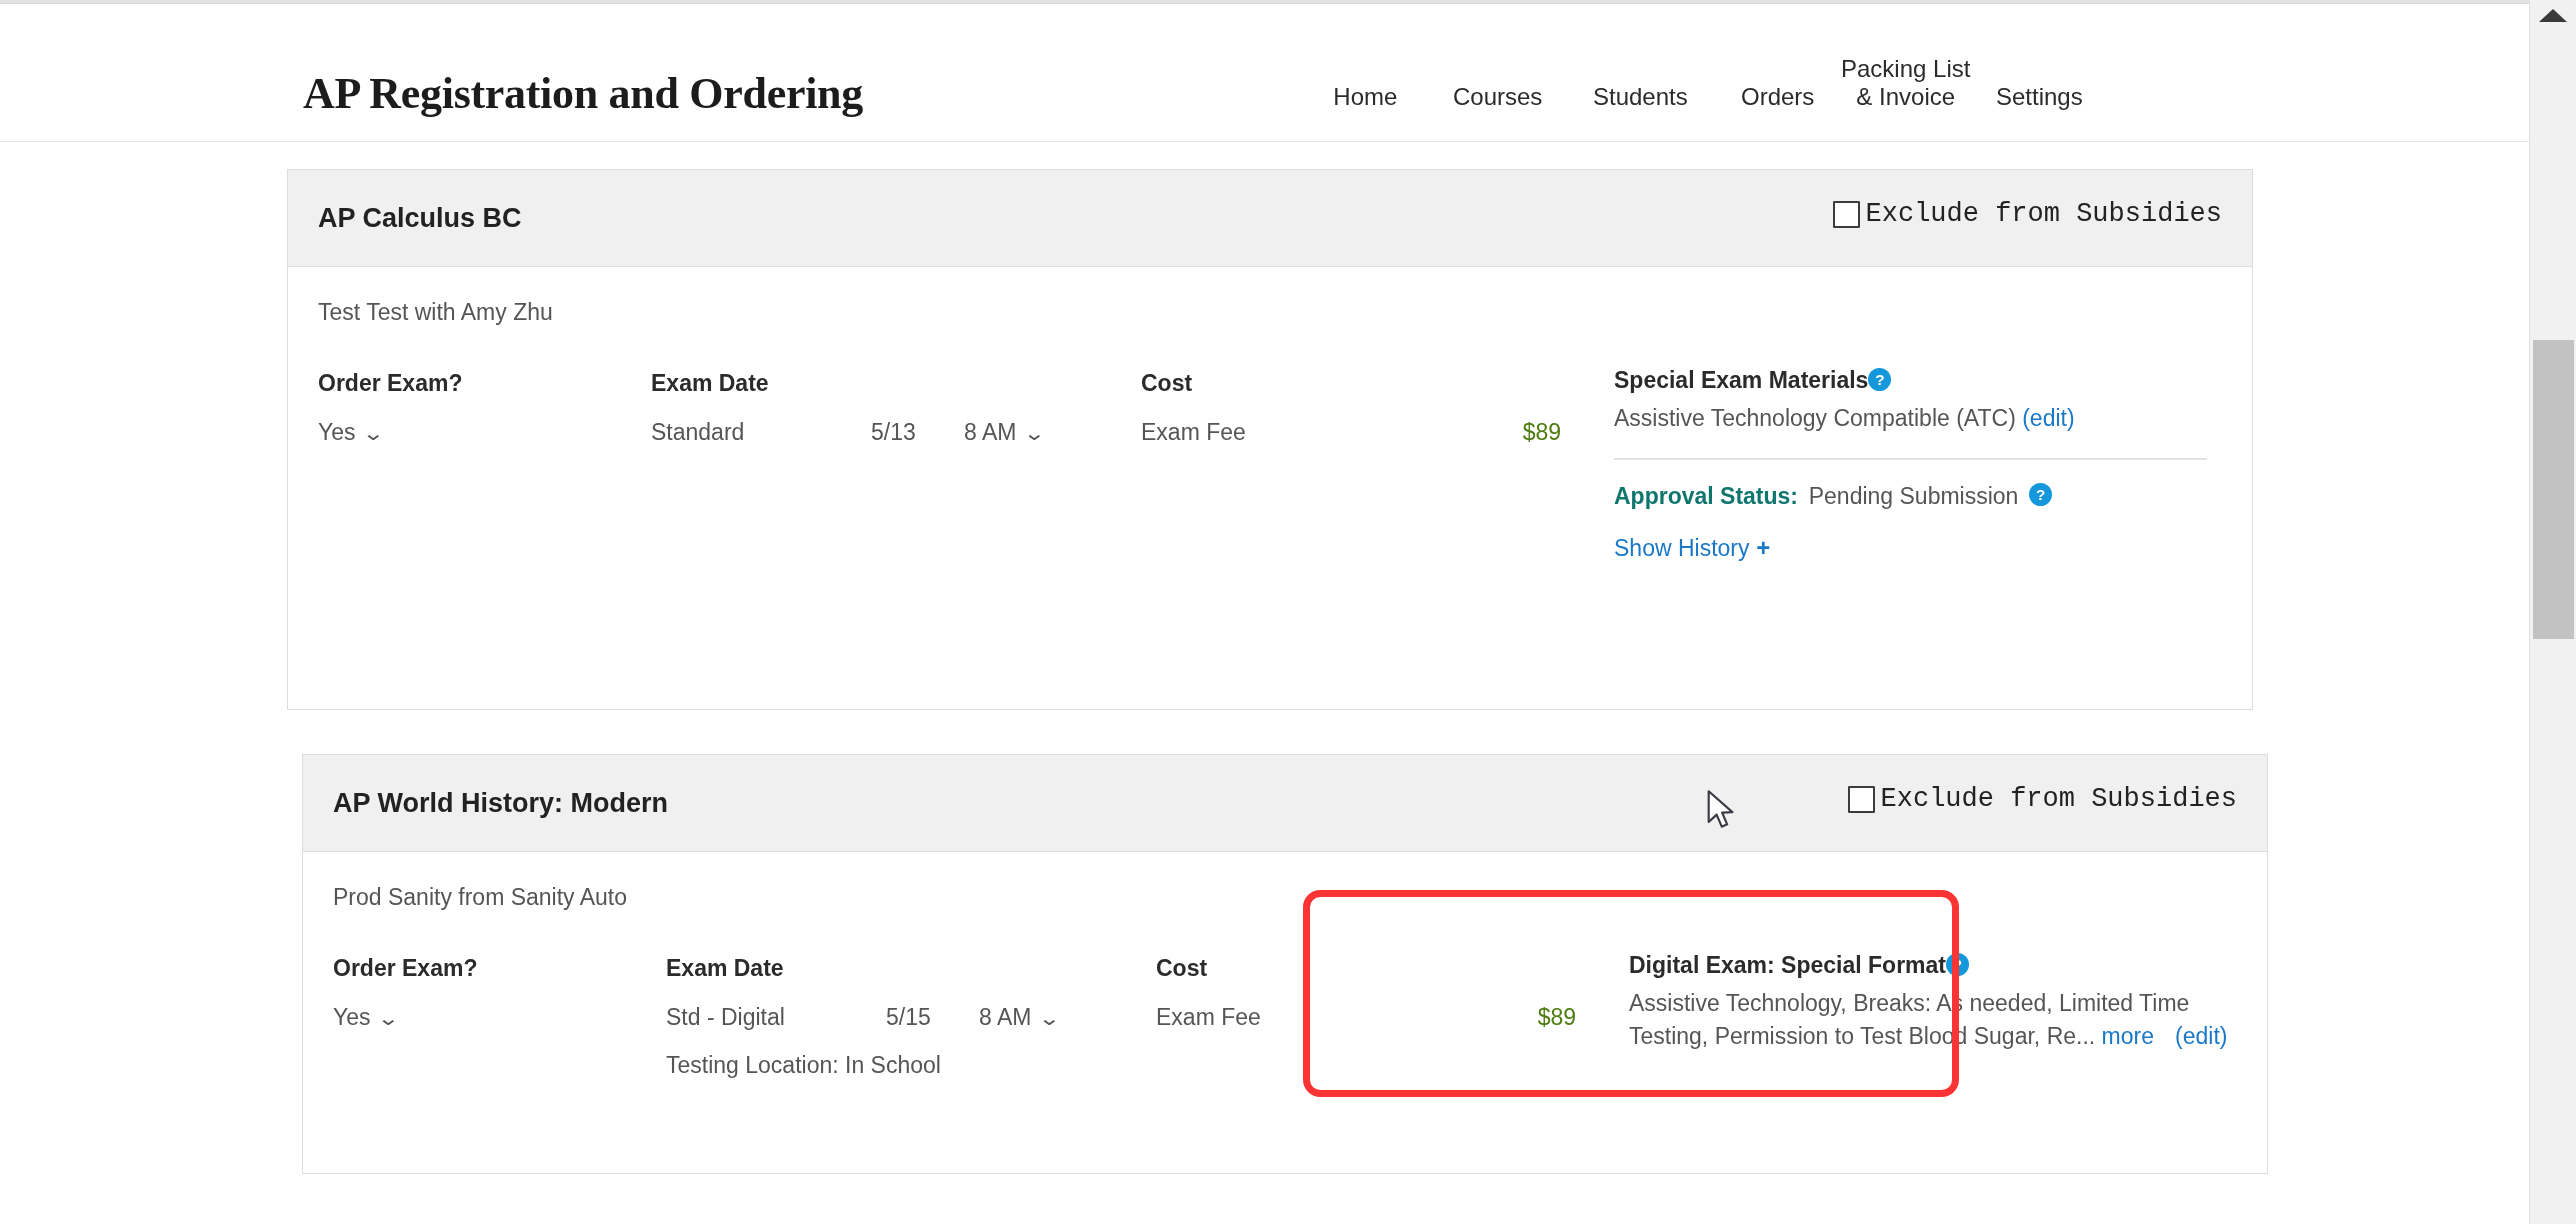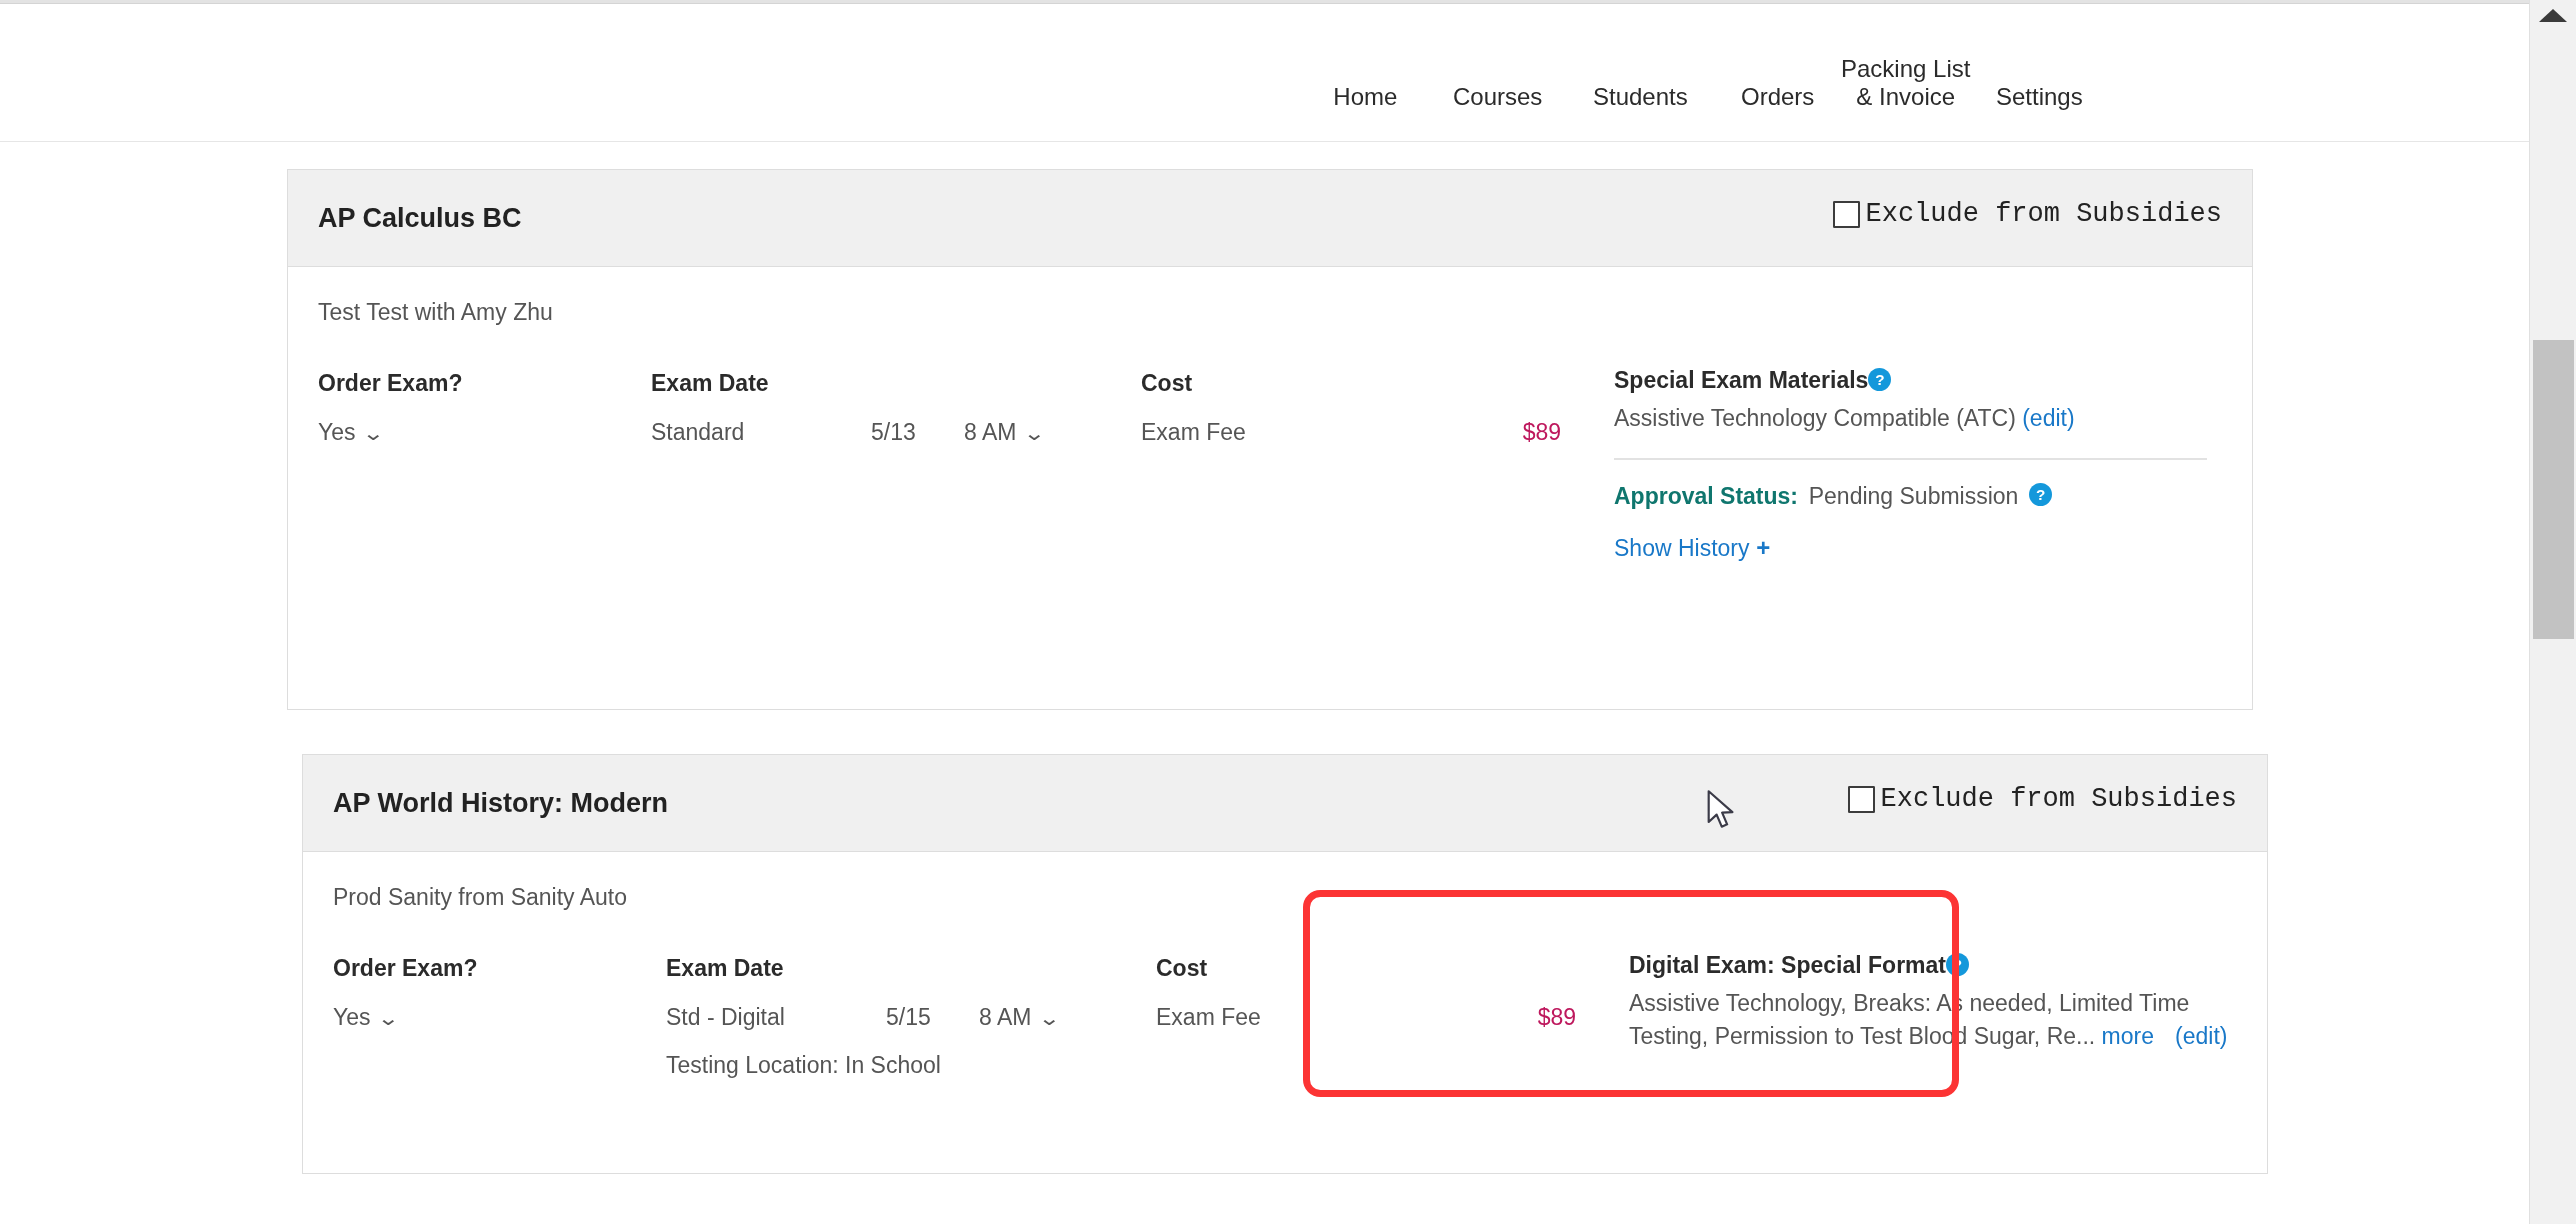--- a/index.html
+++ b/index.html
@@ -157,21 +157,21 @@
   .caret {
     font-size: 20px;
     color: #555555;
     margin-left: 9.3px;
     display: inline-block;
     transform: scaleX(1.35);
   }
   .price {
     position: absolute;
     font-size: 23px;
-    color: #be185d;
+    color: #4d7c0f;
     white-space: nowrap;
     text-align: right;
   }
 
   
   .right-panel {
     position: absolute;
   }
   .rp-title {
     font-size: 23px;
@@ -286,20 +286,21 @@
   }
 </style>
 </head>
 <body>
 
 <div id="page">
 
   <div class="top-edge"></div>
 
   <div class="site-header">
+    <div class="brand-title">AP Registration and Ordering</div>
 
     <div class="main-nav">
       <div class="nav-item nav-home">Home</div>
       <div class="nav-item nav-courses">Courses</div>
       <div class="nav-item nav-students">Students</div>
       <div class="nav-item nav-orders">Orders</div>
       <div class="nav-item nav-packing two-line">
         <div>Packing List</div>
         <div>&amp; Invoice</div>
       </div>

